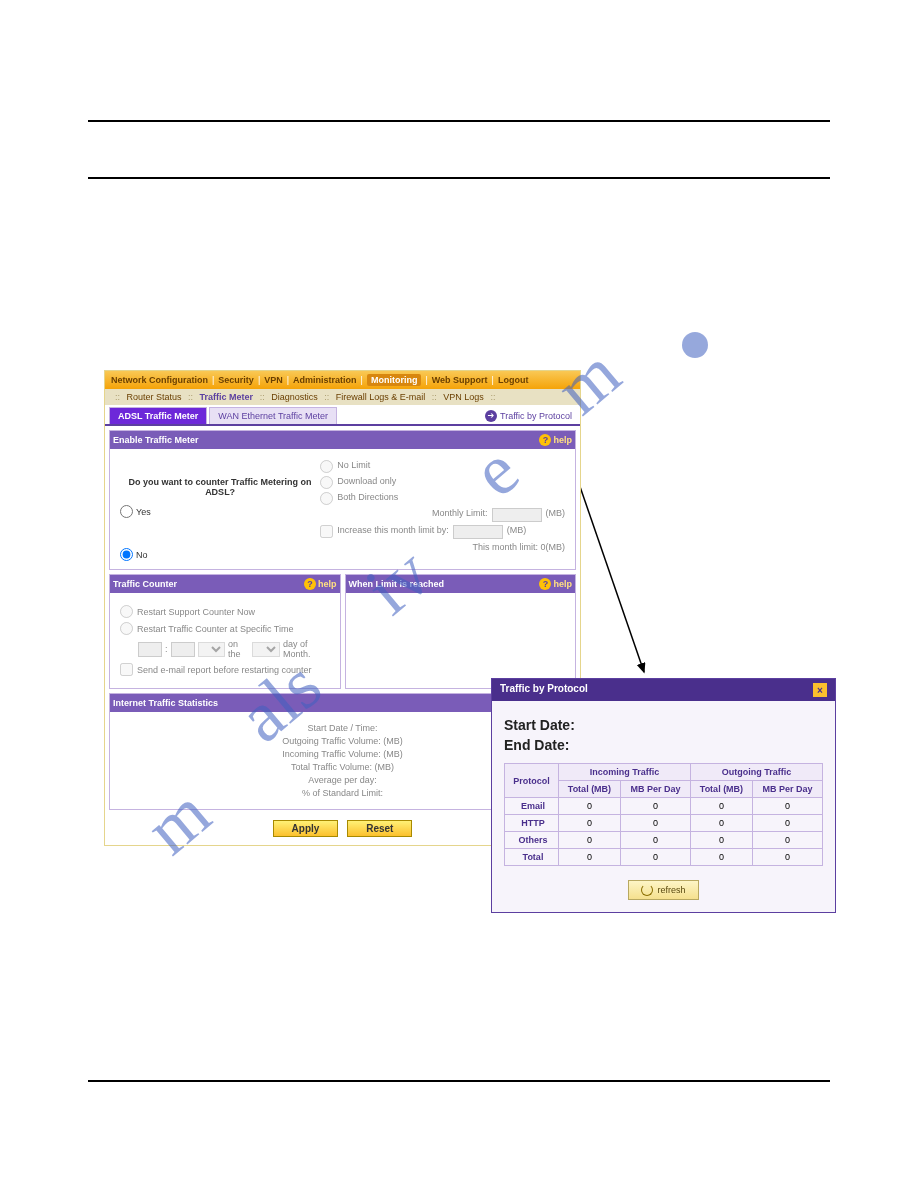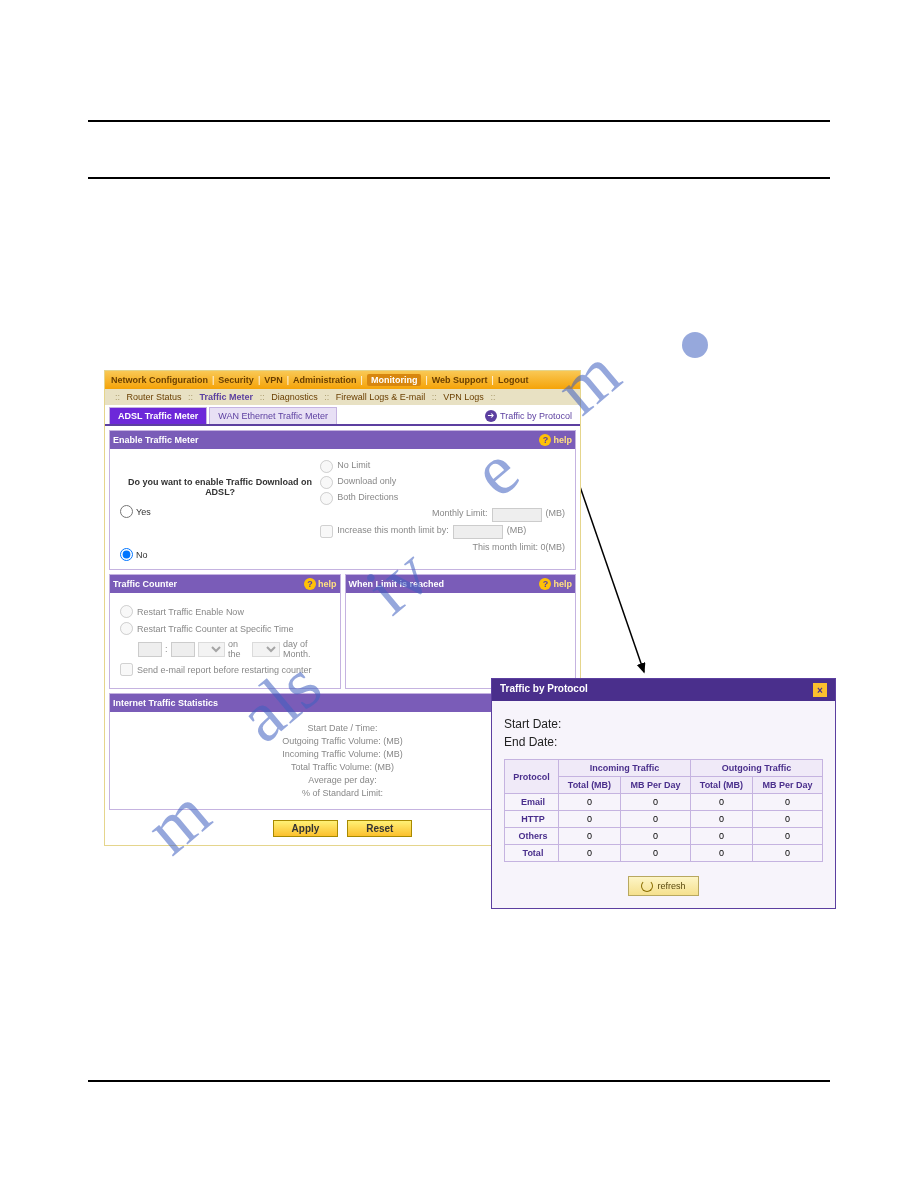--- a/index.html
+++ b/index.html
@@ -49,21 +49,21 @@
 .stats-body { text-align: center; color: #888; }
 .stats-body div { margin: 3px 0; }
 
 .btn-row { text-align: center; padding: 6px 0 8px; }
 .btn { display: inline-block; padding: 2px 18px; font-size: 10px; font-weight: bold; border: 1px solid #a88a00; background: linear-gradient(#fff176, #fbc02d); color: #333; margin: 0 3px; cursor: pointer; }
 
 .protocol-popup { position: absolute; top: 678px; left: 491px; width: 345px; border: 1px solid #5c3fa0; background: #f7f4fb; }
 .popup-head { background: #4a2f8c; color: #fff; font-weight: bold; font-size: 10px; padding: 4px 8px; display: flex; }
 .popup-close { margin-left: auto; width: 14px; height: 14px; background: #fbc02d; display: inline-flex; align-items: center; justify-content: center; font-weight: bold; color: #4a2f8c; font-size: 10px; }
 .popup-body { padding: 12px; }
-.popup-dates { margin-bottom: 10px; font-weight: normal; color: #222; font-size: 12px; }
+.popup-dates { margin-bottom: 10px; font-weight: bold; color: #222; font-size: 14px; }
 .popup-dates div { margin: 4px 0; }
 
 table.proto { width: 100%; border-collapse: collapse; font-size: 9px; }
 table.proto th, table.proto td { border: 1px solid #c5b3e0; padding: 3px 4px; text-align: center; }
 table.proto th { background: #f0eaf8; color: #4a2f8c; font-weight: bold; }
 table.proto td.proto-name { font-weight: bold; color: #4a2f8c; padding-left: 7px; }
 
 .refresh-row { text-align: center; margin-top: 14px; }
 .refresh-btn { display: inline-flex; align-items: center; gap: 4px; padding: 3px 12px; border: 1px solid #b8a860; background: linear-gradient(#fdf5c6, #f5e08e); color: #5a4a10; font-size: 9px; cursor: pointer; }
 .refresh-icon { width: 12px; height: 12px; border: 1.5px solid #8a6d00; border-radius: 50%; border-top-color: transparent; display: inline-block; }
@@ -149,21 +149,21 @@
   <div class="panel">
     <div class="panel-head">
       <span>Enable Traffic Meter</span>
       <span class="help">
             <span class="help-icon">?</span>
             <span>help</span>
           </span>
     </div>
     <div class="panel-body enable-row">
       <div class="enable-left">
-        <div class="q">Do you want to enable Traffic Download on ADSL?</div>
+        <div class="q">Do you want to counter Traffic Metering on ADSL?</div>
         <div class="radio-group">
           <label>
                 <input type="radio" name="en" style=""> 
                 <span>Yes</span>
               </label>
           <label>
                 <input type="radio" name="en" checked="" style=""> 
                 <span>No</span>
               </label>
         </div>
@@ -204,21 +204,21 @@
       <div class="panel-head">
         <span>Traffic Counter</span>
         <span class="help">
               <span class="help-icon">?</span>
               <span>help</span>
             </span>
       </div>
       <div class="panel-body counter-body">
         <label>
               <input type="radio" disabled="" style=""> 
-              <span>Restart Traffic Enable Now</span>
+              <span>Restart Support Counter Now</span>
             </label>
         <label>
               <input type="radio" disabled="" style=""> 
               <span>Restart Traffic Counter at Specific Time</span>
             </label>
         <div class="time-line">
           <input type="text" disabled="" style="">
               <span>:</span>
               <input type="text" disabled="" style="">
           <select disabled=""><option></option></select>

